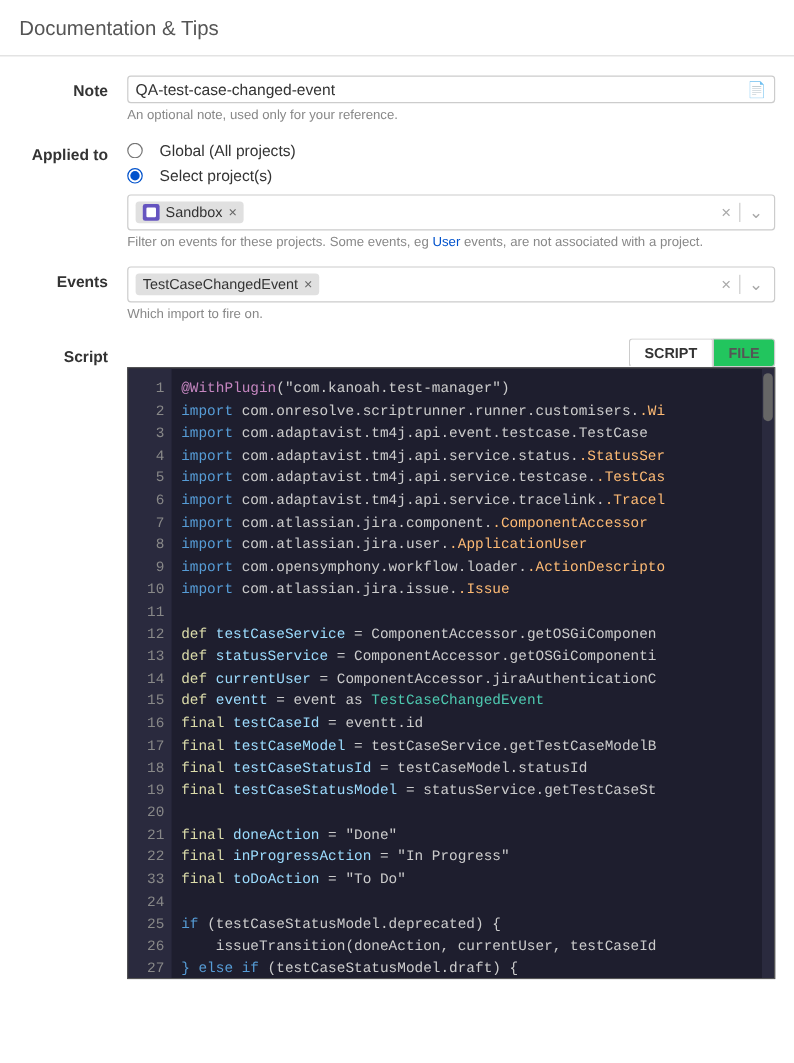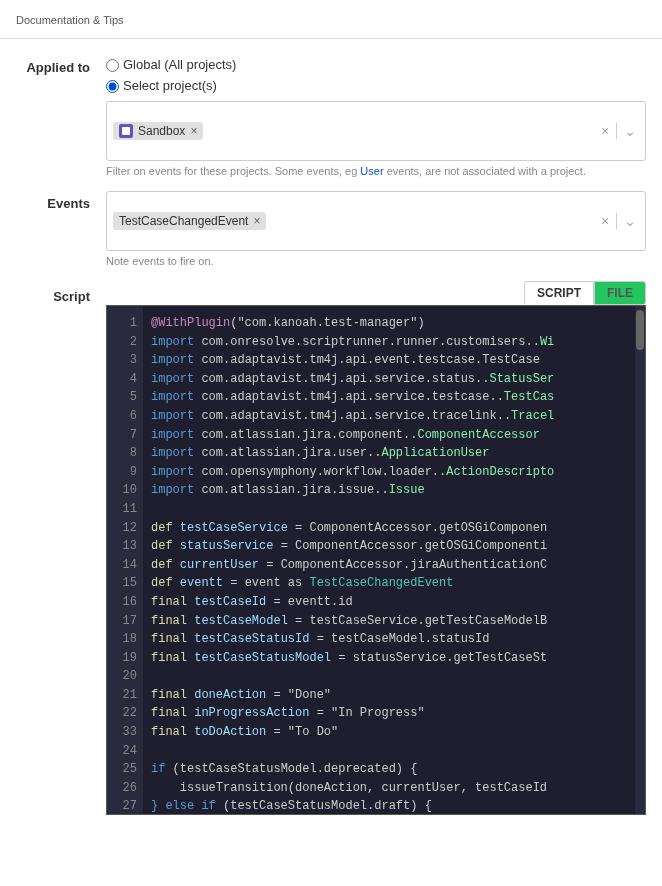--- a/index.html
+++ b/index.html
@@ -7,21 +7,21 @@
       font-family: Arial, sans-serif;
       font-size: 13px;
       background: #fff;
       color: #333;
       width: 662px;
     }
 
     .page-header {
       padding: 14px 16px 12px 16px;
       border-bottom: 1px solid #ddd;
-      font-size: 11px;
+      font-size: 17px;
       color: #555;
       font-weight: 500;
     }
 
     .form-section {
       padding: 16px 16px 0 16px;
     }
 
     .form-row {
       display: flex;
@@ -82,39 +82,39 @@
     
     .radio-group {
       display: flex;
       flex-direction: column;
       gap: 6px;
       padding-top: 2px;
     }
 
     .radio-option {
       display: flex;
-      align-items: flex-end;
-      gap: 4px;
+      align-items: center;
+      gap: 14px;
       font-size: 13px;
       cursor: pointer;
     }
 
     .radio-option input[type="radio"] {
       cursor: pointer;
       accent-color: #0052cc;
     }
 
     
     .tag-input-wrapper {
       display: flex;
       align-items: center;
       border: 1px solid #ccc;
       border-radius: 3px;
       background: #fff;
-      padding: 20px 6px;
+      padding: 5px 6px;
       min-height: 30px;
       flex-wrap: wrap;
       gap: 4px;
       width: 100%;
     }
 
     .tag-chip {
       display: flex;
       align-items: center;
       background: #e0e0e0;
@@ -269,21 +269,21 @@
       background: #666;
       border-radius: 4px;
       position: absolute;
       top: 4px;
       left: 1px;
     }
 
     
     .kw-annotation { color: #c586c0; }
     .kw-import { color: #569cd6; }
-    .kw-class { color: #86efac; }
+    .kw-class { color: #fdba74; }
     .kw-def { color: #dcdcaa; }
     .kw-variable { color: #9cdcfe; }
     .kw-type { color: #4ec9b0; }
 
     .code-line {
       display: block;
       line-height: 1.55;
       white-space: pre;
     }
 
@@ -302,20 +302,30 @@
     }
   </style>
 </head>
 <body>
 
 <div class="page-header">
   <span>Documentation &amp; Tips</span>
 </div>
 
 <div class="form-section">
+  <div class="form-row">
+    <div class="form-label">Note</div>
+    <div class="form-content">
+      <div class="text-input-wrapper">
+        <input type="text" class="text-input" value="QA-test-case-changed-event" style="">
+        <span class="input-icon">📄</span>
+      </div>
+      <div class="hint-text">An optional note, used only for your reference.</div>
+    </div>
+  </div>
 
   <div class="form-row">
     <div class="form-label">Applied to</div>
     <div class="form-content">
       <div class="radio-group">
         <label class="radio-option">
           <input type="radio" name="applied_to" style="">
           <span>Global (All projects)</span>
         </label>
         <label class="radio-option">
@@ -363,21 +373,21 @@
               <span class="remove-tag">×</span>
             </div>
           </div>
           <div class="tag-input-actions">
             <button class="action-btn">×</button>
             <div class="tag-input-divider"></div>
             <button class="action-btn">⌄</button>
           </div>
         </div>
       </div>
-      <div class="hint-text">Note events to fire on.</div>
+      <div class="hint-text">Which import to fire on.</div>
     </div>
   </div>
 </div>
 
 <div class="script-section">
   <div class="script-label">Script</div>
   <div class="script-content">
     <div class="script-tabs">
       <button class="script-tab active">SCRIPT</button>
       <button class="script-tab">FILE</button>

